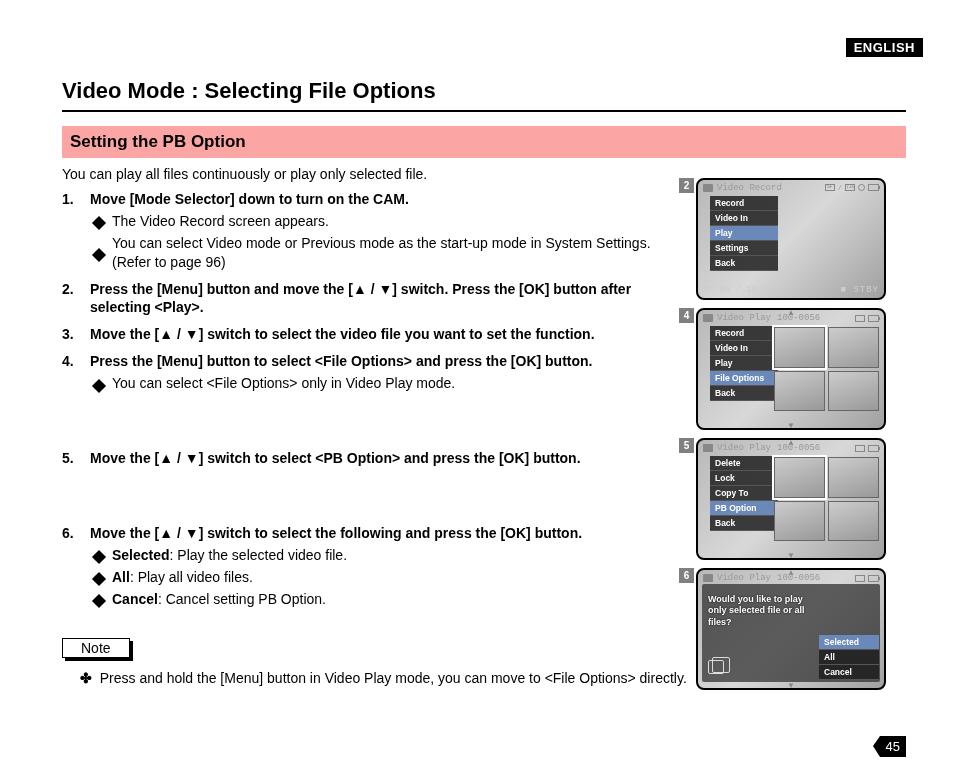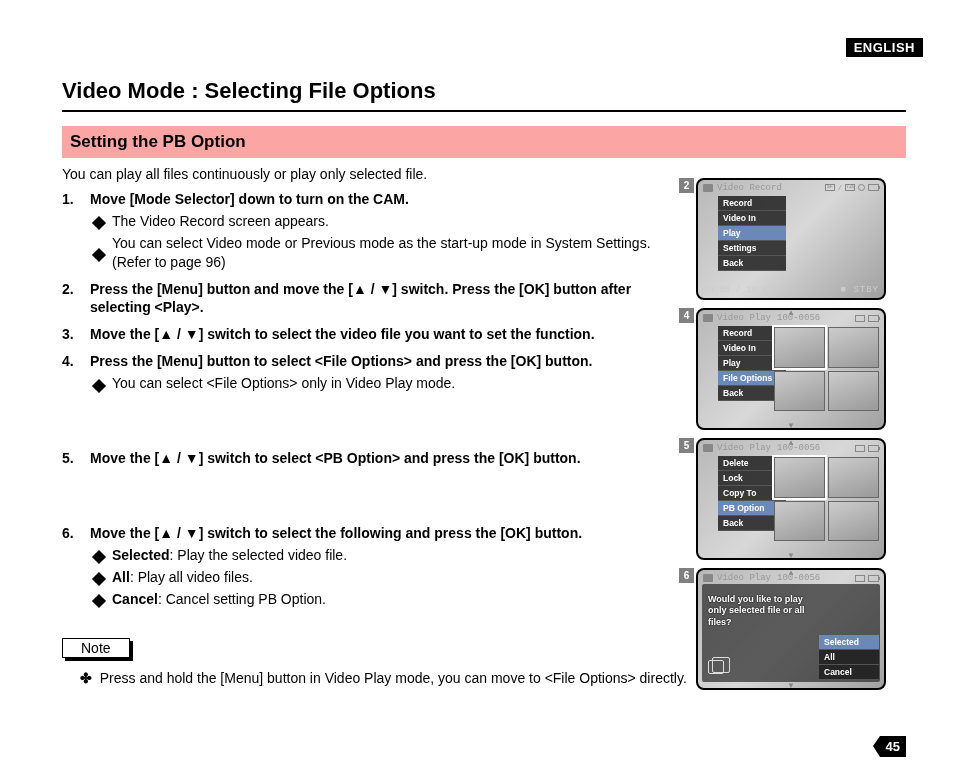--- a/index.html
+++ b/index.html
@@ -15,36 +15,36 @@
   .step-body { flex: 1; }
   .step-head { font-weight: bold; }
   .sub { display: flex; align-items: center; margin-top: 3px; font-weight: normal; }
   .diamond { width: 10px; height: 10px; background: #000; transform: rotate(45deg); margin: 4px 8px 0 4px; flex-shrink: 0; }
   .step5 { margin-top: 56px; }
   .step6 { margin-top: 56px; }
   .note-row { margin-top: 30px; display: flex; align-items: center; text-align: right; }
   .note-box { border: 1px solid #000; padding: 1px 18px; font-size: 14px; position: relative; box-shadow: 3px 3px 0 #000; }
   .note-item { display: flex; align-items: flex-start; margin-top: 12px; font-size: 14px; }
   .plus { font-weight: bold; margin: 0 8px 0 18px; }
-  .page-num { position: absolute; bottom: 22px; right: 48px; background: #000; color: #fff; font-weight: bold; font-size: 13px; padding: 3px 6px; margin-top: 48px; }
+  .page-num { position: absolute; bottom: 22px; right: 48px; background: #000; color: #fff; font-weight: normal; font-size: 13px; padding: 3px 6px; margin-top: 48px; }
   .page-num::before { content: ""; position: absolute; left: -7px; top: 0; width: 0; height: 0; border-top: 10px solid transparent; border-bottom: 11px solid transparent; border-right: 7px solid #000; }
 
   
   .screens { position: absolute; top: 178px; right: 48px; width: 210px; }
   .screen-wrap { position: relative; margin-bottom: 8px; }
   .step-tag { position: absolute; left: -17px; top: 0; width: 15px; height: 15px; background: #808080; color: #fff; font-size: 10px; font-weight: bold; text-align: center; line-height: 15px; }
   .screen { width: 190px; height: 122px; border: 2px solid #000; border-radius: 8px; background: linear-gradient(135deg, #b8b8b8 0%, #d8d8d8 50%, #a0a0a0 100%); position: relative; overflow: hidden; }
   .screen-header { position: absolute; top: 3px; left: 5px; right: 5px; display: flex; align-items: center; font-size: 9px; color: #999; font-family: "Courier New", monospace; }
   .cam-icon { width: 10px; height: 8px; background: #888; margin-right: 4px; border-radius: 1px; }
   .hdr-right { margin-left: auto; display: flex; gap: 3px; }
   .tiny-box { width: 10px; height: 7px; border: 1px solid #888; font-size: 5px; line-height: 5px; text-align: center; color: #888; }
   .tiny-dot { width: 7px; height: 7px; border: 1px solid #888; border-radius: 50%; }
   .tiny-batt { width: 11px; height: 7px; border: 1px solid #888; position: relative; }
   .tiny-batt::after { content:""; position:absolute; right:-2px; top:1px; width:1px; height:3px; background:#888; }
-  .menu { position: absolute; top: 16px; left: 20px; }
+  .menu { position: absolute; top: 16px; left: 12px; }
   .menu-item { background: rgba(30,30,30,0.85); color: #fff; font-size: 8.5px; font-weight: bold; padding: 2px 5px; width: 68px; border-bottom: 1px solid #555; }
   .menu-item.sel { background: #6a89b8; }
   .timebar { position: absolute; bottom: 3px; left: 5px; right: 5px; display: flex; justify-content: space-between; font-size: 9px; font-family: "Courier New", monospace; color: #ccc; }
   .stby { letter-spacing: 1px; }
   .thumbs { position: absolute; top: 17px; left: 76px; right: 5px; bottom: 17px; display: grid; grid-template-columns: 1fr 1fr; grid-template-rows: 1fr 1fr; gap: 3px; }
   .thumb { background: linear-gradient(160deg,#ccc 0%, #999 100%); border: 1px solid #666; }
   .thumb.active { outline: 2px solid #fff; }
   .arrows-top { position:absolute; top:-2px; left:50%; transform:translateX(-50%); font-size:8px; color:#888;}
   .arrows-bot { position:absolute; bottom:-2px; left:50%; transform:translateX(-50%); font-size:8px; color:#888;}
   .dialog .menu { top: auto; bottom: 8px; left: auto; right: 5px; width: 60px; }

